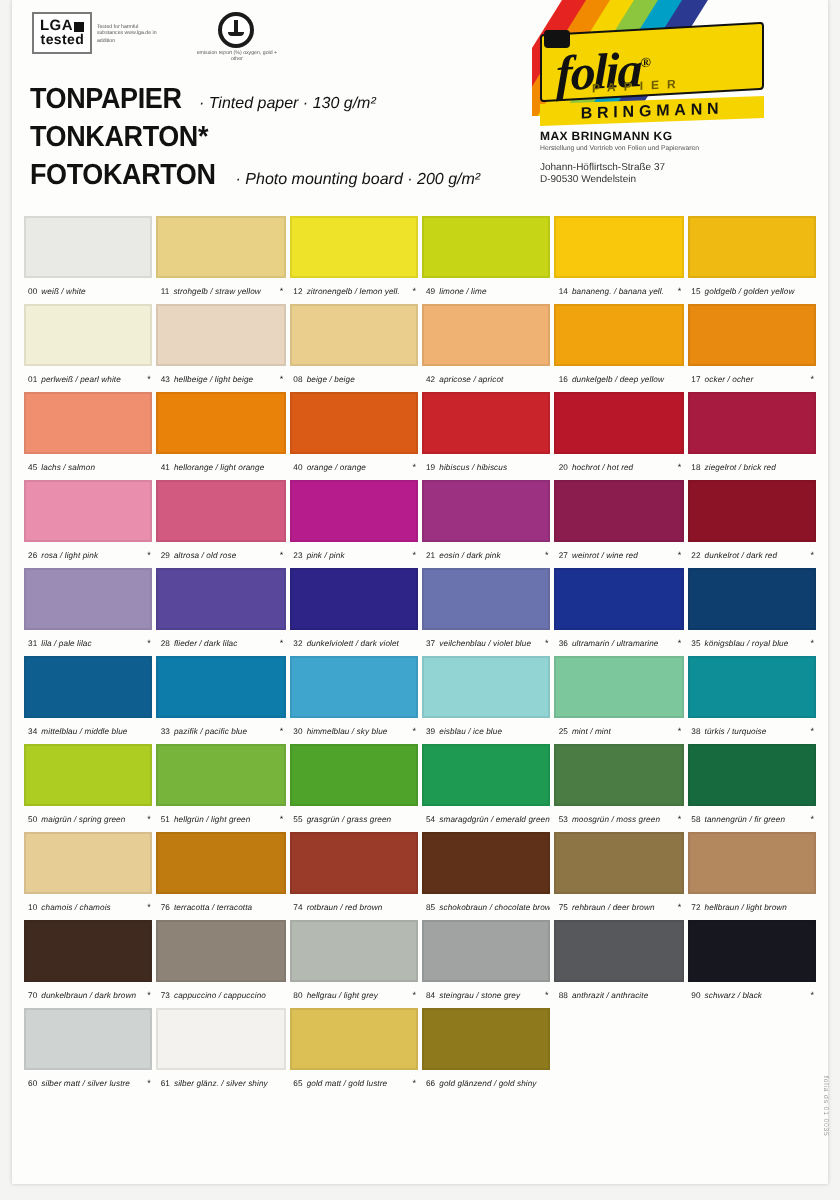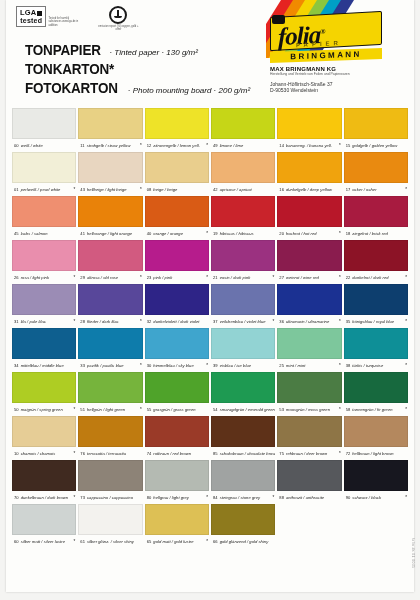--- a/index.html
+++ b/index.html
@@ -46,40 +46,40 @@
   }
   .lga-sq { width:5px; height:5px; background:#111; display:inline-block; }
   .lga-bot {
     font-size:7px; font-weight:bold; color:#111; line-height:8px;
     letter-spacing:.2px;
   }
   .lga-side {
     font-size:2.6px; color:#555; line-height:3.4px; width:34px;
     padding-top:1px;
   }
-  .lga-wrap { display:flex; gap:2px; align-items:flex-end; }
+  .lga-wrap { display:flex; gap:2px; align-items:center; }
 
   .circ-cert { display:flex; flex-direction:column; align-items:center; gap:1px; }
   .circ {
     width:18px; height:18px; border-radius:50%;
     border:2px solid #1b1b1b; position:relative; background:#fff;
   }
   .circ::before {
     content:""; position:absolute; left:50%; top:2px;
     width:2px; height:7px; background:#1b1b1b; transform:translateX(-50%);
   }
   .circ::after {
     content:""; position:absolute; left:3px; top:8px; right:3px; height:2px;
     background:#1b1b1b;
     border-radius:0 0 6px 6px;
     box-shadow:0 3px 0 -1px #1b1b1b;
   }
   .circ-cap { font-size:2.6px; color:#555; line-height:3.2px; text-align:center; width:44px;}
 
-  .titles { position:absolute; left:19px; top:42px;text-align:right; }
+  .titles { position:absolute; left:9px; top:42px;text-align:right; }
   .trow { display:flex; align-items:baseline; white-space:nowrap; margin-bottom:3px; }
   .tmain {
     font-family:"Liberation Sans", sans-serif;
     font-weight:bold; font-size:14.5px; color:#111;
     letter-spacing:-.2px;
     transform:scaleX(.93); transform-origin:left center;
   }
   .tsub {
     font-size:8px; color:#111; font-style:italic; margin-left:3px;
   }

